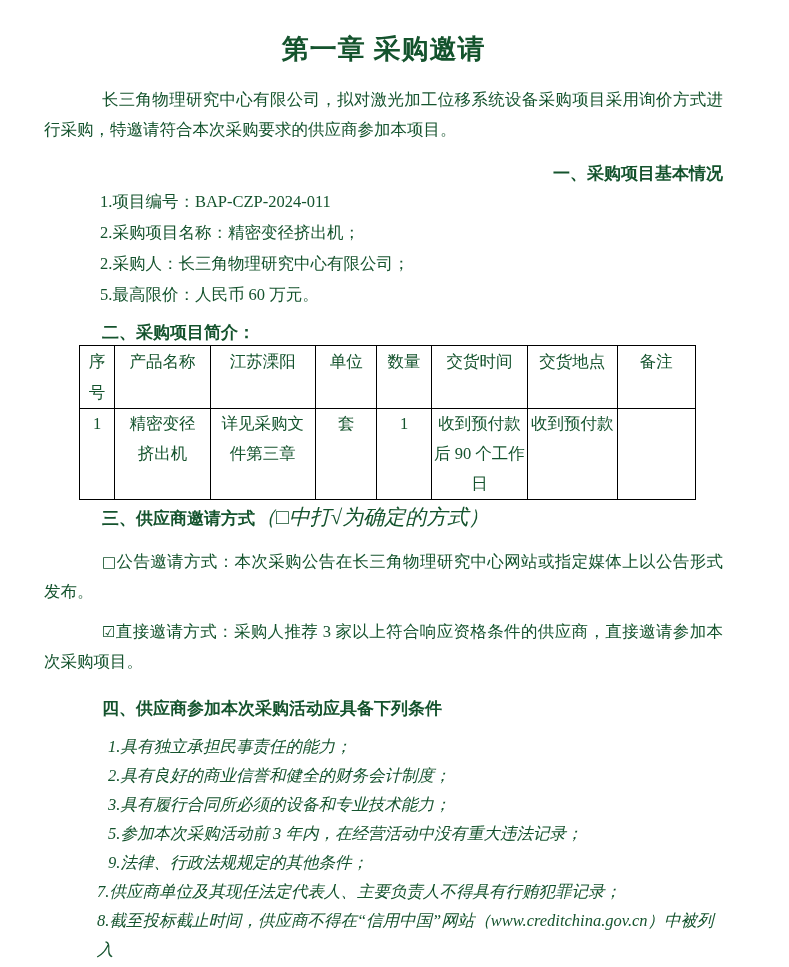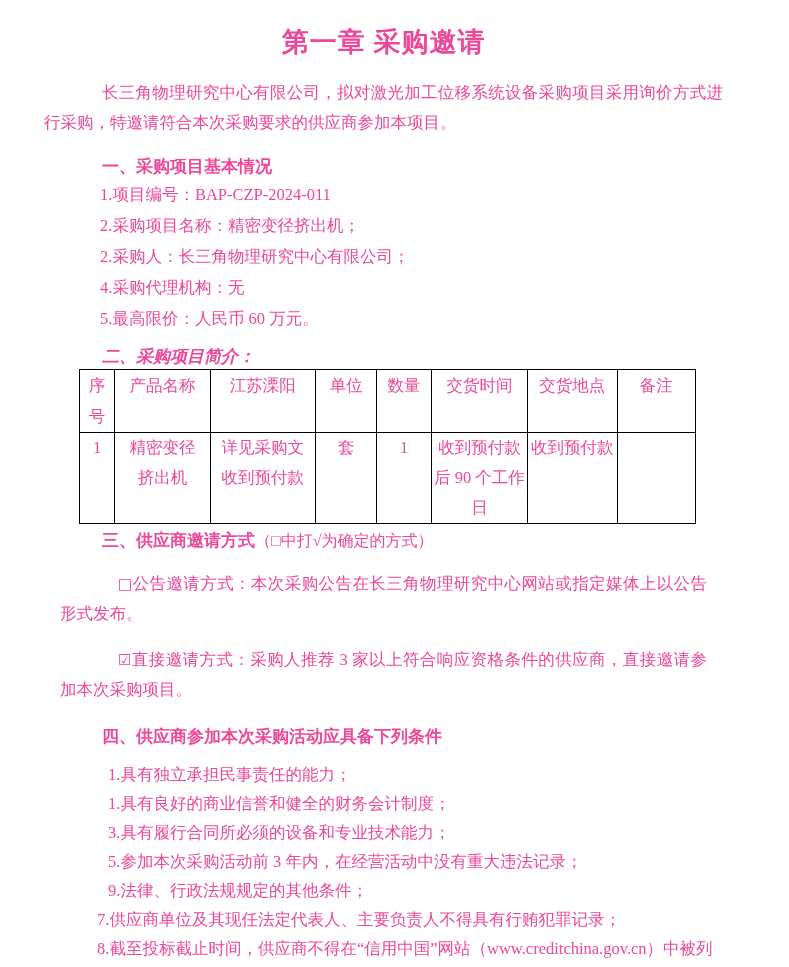--- a/index.html
+++ b/index.html
@@ -1,25 +1,25 @@
 <!DOCTYPE html>
 <html><head>
 <meta charset="utf-8">
 <style>
   html,body{margin:0;padding:0;}
   body{background:#ffffff;}
   .page{
     position:relative;
     width:789px;height:967px;
     background:#ffffff;
-    color:#ec4899;
+    color:#14532d;
     font-family:"Liberation Serif","DejaVu Serif",serif;
     font-size:16.5px;
     box-sizing:border-box;
-    padding:9px 66px 0 44px;
+    padding:16px 66px 0 44px;
     overflow:hidden;
   }
   .doc-title{
     margin-top:13px;
     line-height:40px;
     font-size:27px;
     font-weight:bold;
     text-align:center;
     letter-spacing:1px;
   }
@@ -27,30 +27,30 @@
     margin-top:16px;
     line-height:30px;
     text-align:justify;
     text-indent:58px;
   }
   .heading{
     font-weight:bold;
     font-size:17px;
     padding-left:58px;
   }
-  .h1{line-height:24px;}
-  .h2{line-height:25px;margin-top:10px;font-style:italic;}
+  .h1{line-height:24px;text-align:right;}
+  .h2{line-height:25px;margin-top:10px;}
   .h3{line-height:26px;margin-top:4px;font-weight:normal;}
   .h3 .hb{font-weight:bold;}
-  .h3 .hn{font-weight:normal;font-size:16px;}
+  .h3 .hn{font-weight:normal;font-size:21px;font-style:italic;}
   .h4{line-height:26px;margin-top:19px;}
   .plainlist{list-style:none;margin:0;padding:0;}
   .list-a li{line-height:31px;padding-left:56px;}
   .list-b{margin-top:10px;}
-  .list-b li{line-height:29px;padding-left:64px;}
+  .list-b li{line-height:29px;padding-left:64px;font-style:italic;}
   .list-b li.less-indent{padding-left:53px;}
   .products-table{
     border-collapse:collapse;
     table-layout:fixed;
     margin-left:35px;
     width:617px;
     font-size:16.5px;
   }
   .products-table th,.products-table td{
     border:1.5px solid #000000;
@@ -68,42 +68,41 @@
   .col-2{width:105px;}
   .col-3{width:61px;}
   .col-4{width:54px;}
   .col-5{width:96px;}
   .col-6{width:89px;}
   .col-7{width:78px;}
   .opt{
     line-height:30px;
     text-align:justify;
     text-indent:58px;
-    margin:16px;
+    margin:0;
   }
   .opt-1{margin-top:15px;}
   .opt-2{margin-top:10px;}
   .checkbox-glyph{font-family:"DejaVu Sans",sans-serif;font-size:15px;}
 </style>
 </head>
 <body>
 
 <div class="page">
 
   <div class="doc-title">第一章 采购邀请</div>
 
   <p class="intro">长三角物理研究中心有限公司，拟对激光加工位移系统设备采购项目采用询价方式进行采购，特邀请符合本次采购要求的供应商参加本项目。</p>
 
   <div class="heading h1">一、采购项目基本情况</div>
 
   <ul class="plainlist list-a">
     <li>1.项目编号：BAP-CZP-2024-011</li>
     <li>2.采购项目名称：精密变径挤出机；</li>
     <li>2.采购人：长三角物理研究中心有限公司；</li>
-    <li>4.采购代理机构：无</li>
     <li>5.最高限价：人民币 60 万元。</li>
   </ul>
 
   <div class="heading h2">二、采购项目简介：</div>
 
   <table class="products-table">
     <colgroup>
       <col class="col-0">
         <col class="col-1">
         <col class="col-2">
@@ -123,21 +122,21 @@
       <th>数量</th>
       <th>交货时间</th>
       <th>交货地点</th>
       <th>备注</th>
     </tr>
     <tr>
       <td>1</td>
       <td>精密变径
 挤出机</td>
       <td>详见采购文
-收到预付款</td>
+件第三章</td>
       <td>套</td>
       <td>1</td>
       <td>收到预付款
 后 90 个工作
 日</td>
       <td>收到预付款</td>
       <td></td>
     </tr>
   </tbody>
     </table>
@@ -145,21 +144,21 @@
   <div class="heading h3"><span class="hb">三、供应商邀请方式</span><span class="hn">（□中打√为确定的方式）</span></div>
 
   <p class="opt opt-1"><span class="checkbox-glyph">□</span><span>公告邀请方式：本次采购公告在长三角物理研究中心网站或指定媒体上以公告形式发布。</span></p>
 
   <p class="opt opt-2"><span class="checkbox-glyph">☑</span><span>直接邀请方式：采购人推荐 3 家以上符合响应资格条件的供应商，直接邀请参加本次采购项目。</span></p>
 
   <div class="heading h4">四、供应商参加本次采购活动应具备下列条件</div>
 
   <ul class="plainlist list-b">
     <li>1.具有独立承担民事责任的能力；</li>
-    <li>1.具有良好的商业信誉和健全的财务会计制度；</li>
+    <li>2.具有良好的商业信誉和健全的财务会计制度；</li>
     <li>3.具有履行合同所必须的设备和专业技术能力；</li>
     <li>5.参加本次采购活动前 3 年内，在经营活动中没有重大违法记录；</li>
     <li>9.法律、行政法规规定的其他条件；</li>
     <li class="less-indent">7.供应商单位及其现任法定代表人、主要负责人不得具有行贿犯罪记录；</li>
     <li class="less-indent">8.截至投标截止时间，供应商不得在“信用中国”网站（www.creditchina.gov.cn）中被列入</li>
   </ul>
 
 </div>
 
 </body></html>

